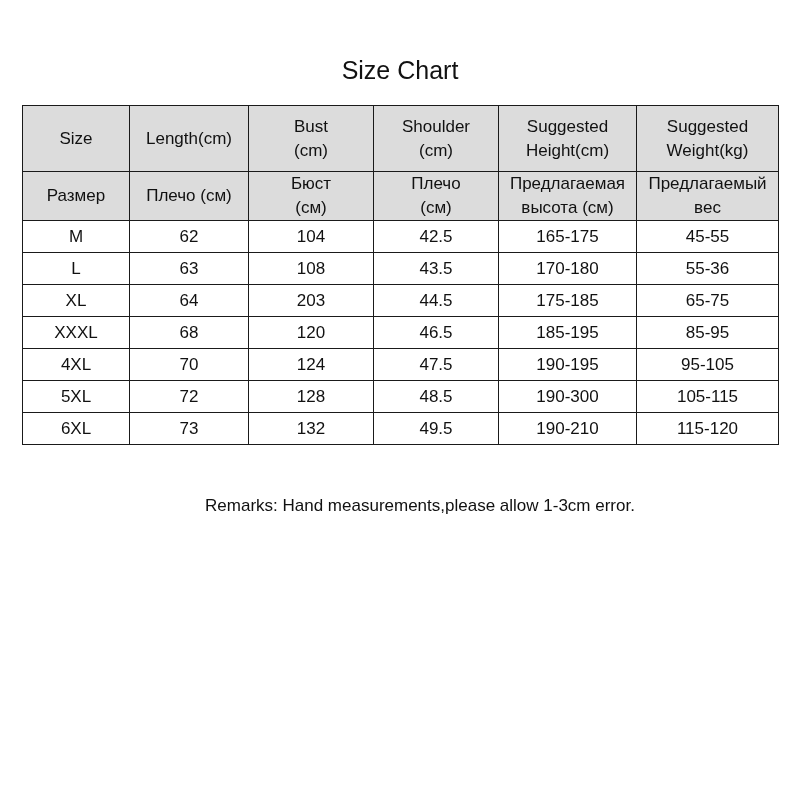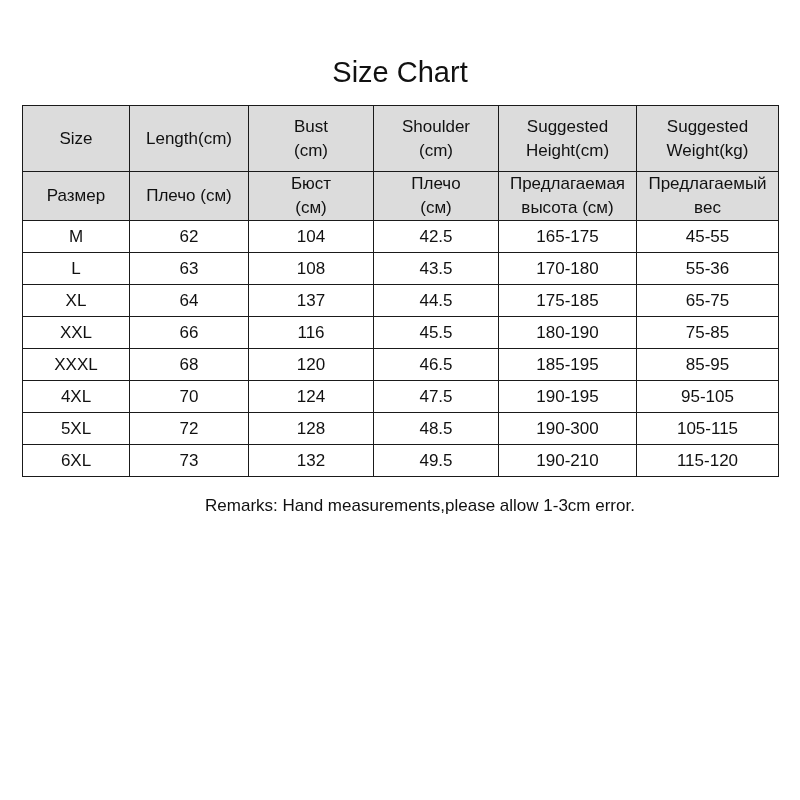--- a/index.html
+++ b/index.html
@@ -1,17 +1,17 @@
 <!DOCTYPE html>
 <html><head>
   <meta charset="utf-8">
   <style>
     html, body { margin: 0; padding: 0; background: #ffffff; }
     body { width: 800px; height: 800px; position: relative; font-family: "Liberation Sans", sans-serif; color: #111; }
-    .title { position: absolute; top: 56px; left: 0; width: 800px; text-align: center; font-size: 29px; color: #111; }
+    .title { position: absolute; top: 56px; left: 0; width: 800px; text-align: center; font-size: 25px; color: #111; }
     table.chart { position: absolute; left: 22px; top: 105px; border-collapse: collapse; table-layout: fixed; }
     table.chart td { border: 1px solid #1a1a1a; text-align: center; vertical-align: middle; font-size: 17px; line-height: 24px; padding: 0; color: #111; white-space: nowrap; overflow: hidden; }
     tr.h1 td { background: #dcdcdc; height: 65px; }
     tr.h2 td { background: #dcdcdc; height: 47px; }
     tr.body td { height: 31px; }
     .remarks { position: absolute; top: 496px; left: 0; width: 800px; text-align: center; font-size: 17px; color: #111; padding-left: 20px; }
     .line { display: block; }
   </style>
 </head>
 <body>
@@ -88,32 +88,24 @@
       <td>L</td>
         <td>63</td>
         <td>108</td>
         <td>43.5</td>
         <td>170-180</td>
         <td>55-36</td>
     </tr>
     <tr class="body">
       <td>XL</td>
         <td>64</td>
-        <td>137</td>
+        <td>203</td>
         <td>44.5</td>
         <td>175-185</td>
         <td>65-75</td>
-    </tr>
-    <tr class="body">
-      <td>XXL</td>
-        <td>66</td>
-        <td>116</td>
-        <td>45.5</td>
-        <td>180-190</td>
-        <td>75-85</td>
     </tr>
     <tr class="body">
       <td>XXXL</td>
         <td>68</td>
         <td>120</td>
         <td>46.5</td>
         <td>185-195</td>
         <td>85-95</td>
     </tr>
     <tr class="body">

